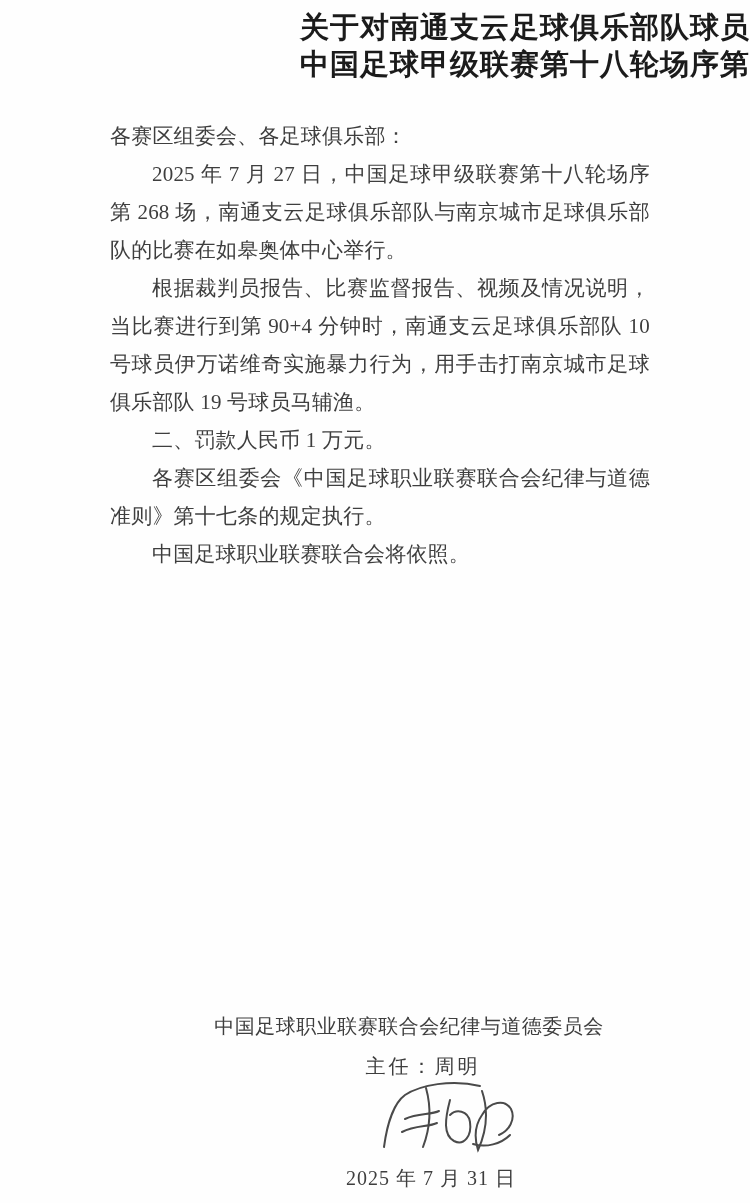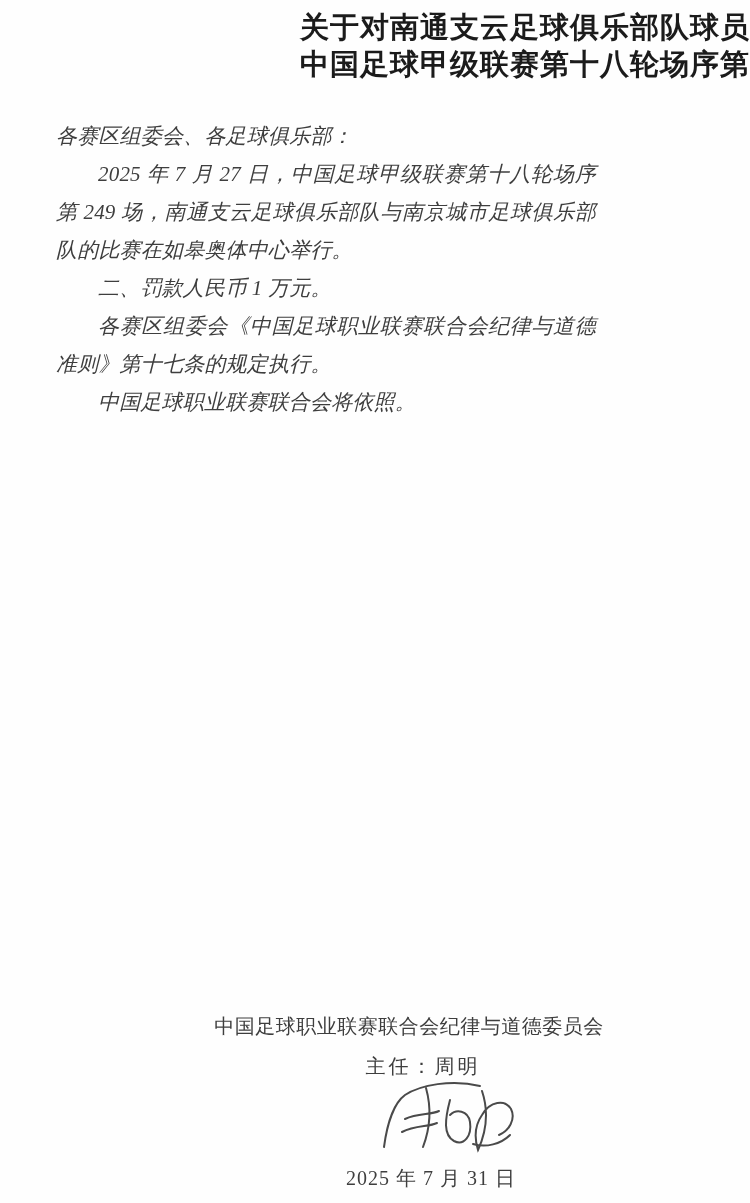--- a/index.html
+++ b/index.html
@@ -23,27 +23,26 @@
     font-size: 29px;
     line-height: 37px;
     font-weight: 700;
     color: #1b1b1b;
     letter-spacing: 1px;
   }
   .doc-title .title-line { display: block; text-align: right; }
 
   .doc-body {
     width: 540px;
-    margin: 34px 0 0 56px;
+    margin: 34px 0 0 110px;
     font-size: 21px;
     line-height: 38px;
     color: #3e3e3e;
     text-align: justify;
     letter-spacing: 0.2px;
-    font-style: italic;
   }
   .doc-body p {
     margin: 0;
     text-indent: 2em;
   }
   .doc-body p.salutation {
     text-indent: 0;
   }
 
   .signoff {
@@ -95,21 +94,22 @@
 
 <div class="page">
 
   <h1 class="doc-title">
     <span class="title-line">关于对南通支云足球俱乐部队球员</span>
     <span class="title-line">中国足球甲级联赛第十八轮场序第</span>
   </h1>
 
   <div class="doc-body">
     <p class="salutation">各赛区组委会、各足球俱乐部：</p>
-    <p>2025 年 7 月 27 日，中国足球甲级联赛第十八轮场序第 249 场，南通支云足球俱乐部队与南京城市足球俱乐部队的比赛在如皋奥体中心举行。</p>
+    <p>2025 年 7 月 27 日，中国足球甲级联赛第十八轮场序第 268 场，南通支云足球俱乐部队与南京城市足球俱乐部队的比赛在如皋奥体中心举行。</p>
+    <p>根据裁判员报告、比赛监督报告、视频及情况说明，当比赛进行到第 90+4 分钟时，南通支云足球俱乐部队 10 号球员伊万诺维奇实施暴力行为，用手击打南京城市足球俱乐部队 19 号球员马辅渔。</p>
     <p>二、罚款人民币 1 万元。</p>
     <p>各赛区组委会《中国足球职业联赛联合会纪律与道德准则》第十七条的规定执行。</p>
     <p>中国足球职业联赛联合会将依照。</p>
   </div>
 
   <div class="signoff">
     <div class="committee">中国足球职业联赛联合会纪律与道德委员会</div>
     <div class="director">主任：周明</div>
     <div class="signature-wrap">
       <svg viewBox="0 0 150 78" fill="none" xmlns="http://www.w3.org/2000/svg">

